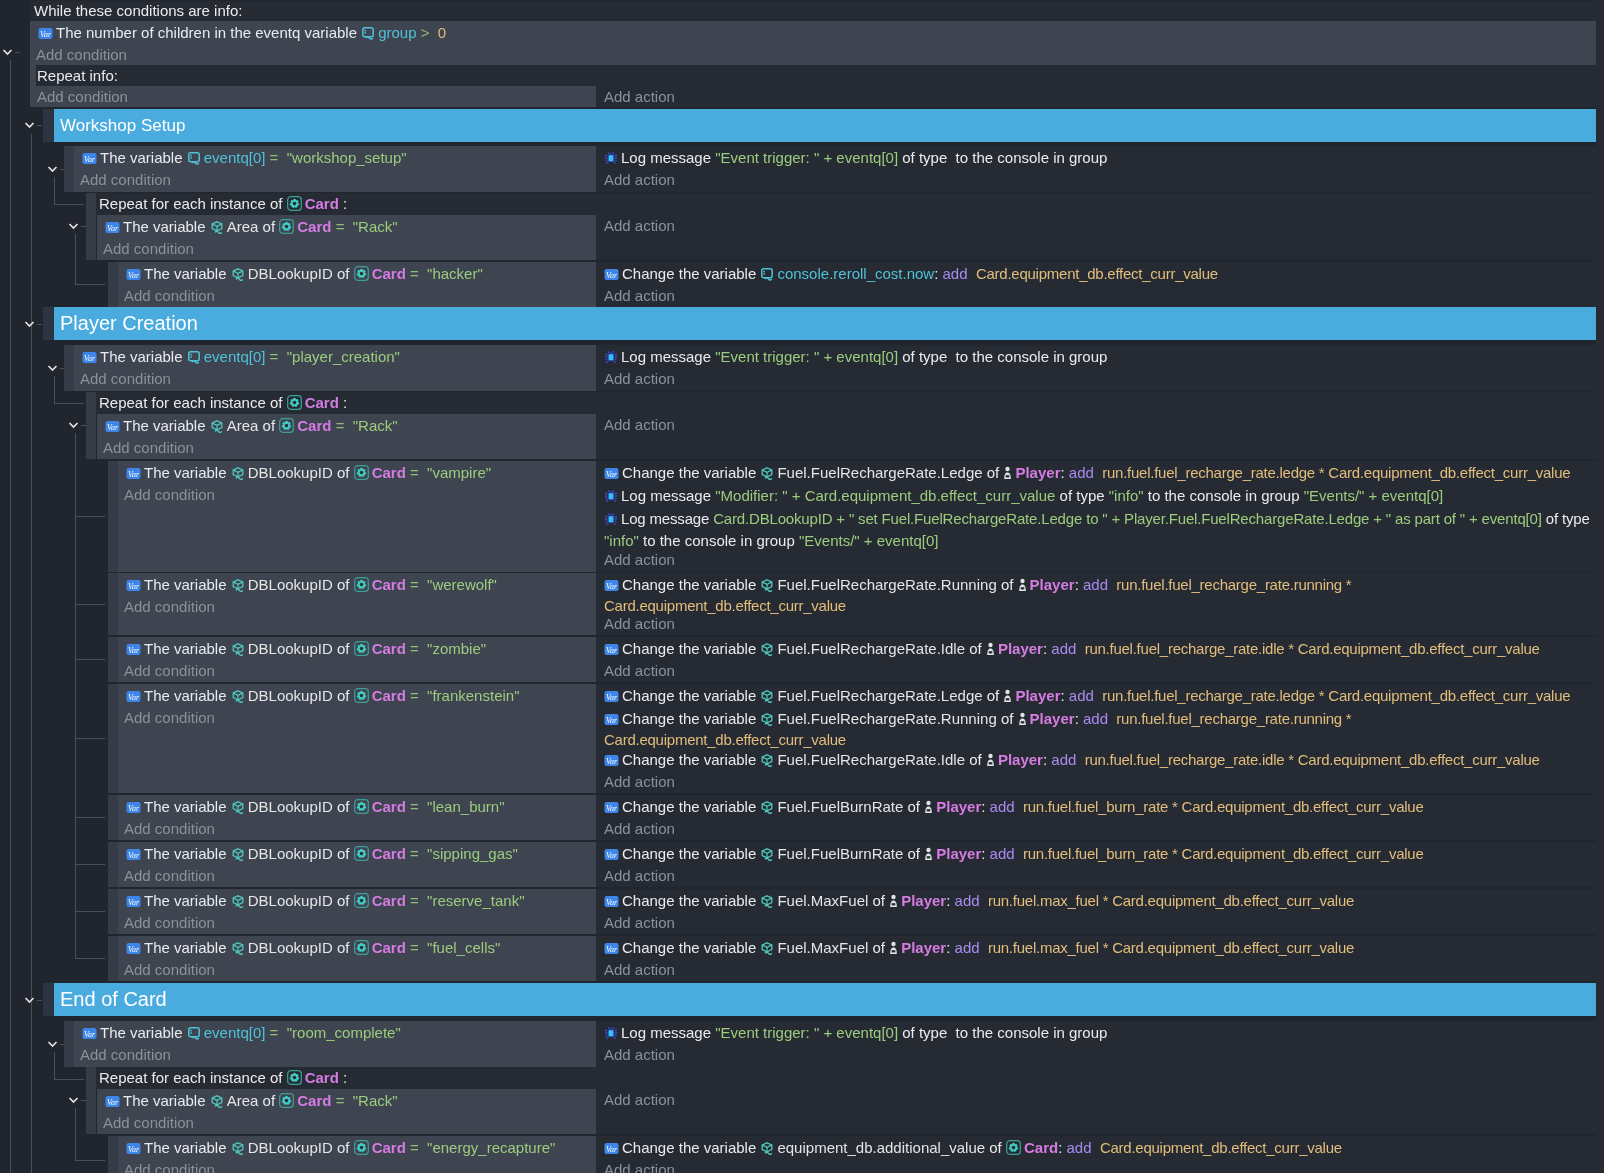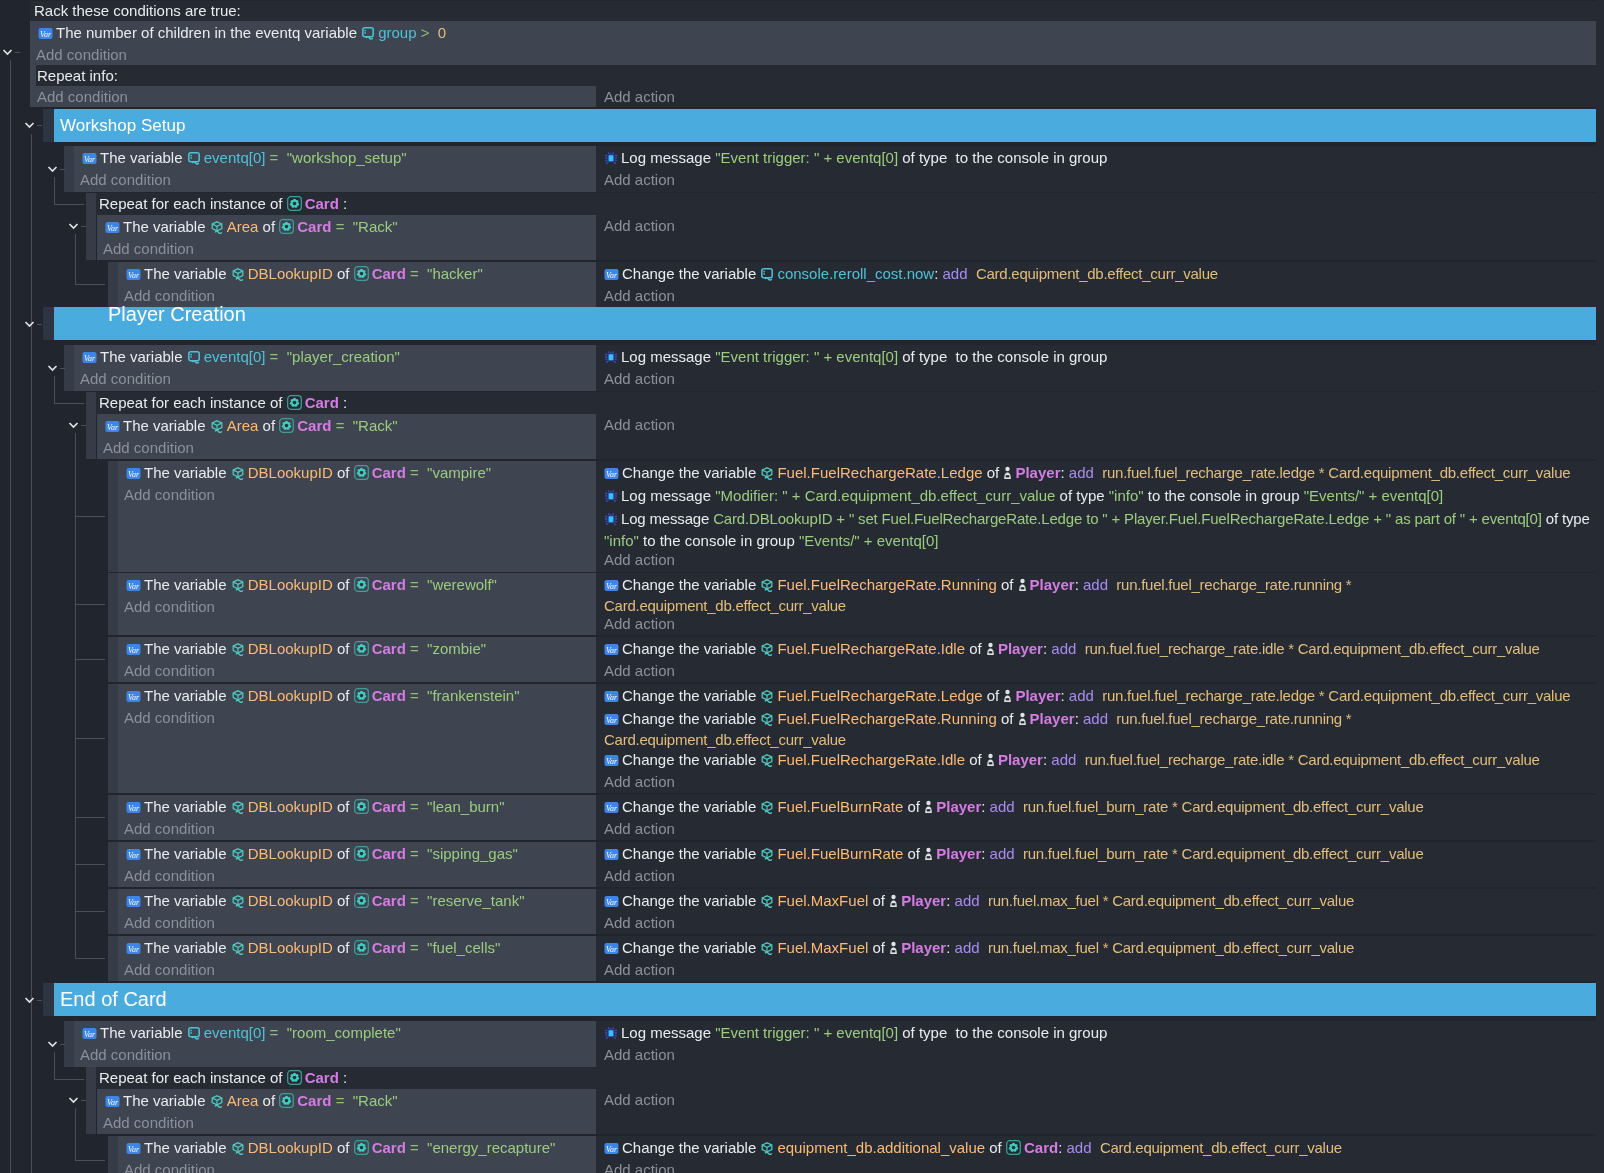--- a/index.html
+++ b/index.html
@@ -1,19 +1,19 @@
 <!DOCTYPE html>
 <html><head><meta charset="utf-8"><style>
 
 html,body{margin:0;padding:0;background:#21252d;}
 #p{position:relative;width:1604px;height:1173px;overflow:hidden;background:#21252d;
    font-family:"Liberation Sans",sans-serif;font-size:15px;}
 #p div{position:absolute;}
 .w{color:#e9ebee} .g{color:#8b919b} .grn{color:#9ccc7e} .op{color:#93bd77}
-.sv{color:#4fc2d8} .ov{color:#fdba74} .num{color:#e2bd7c;letter-spacing:-0.25px}
+.sv{color:#4fc2d8} .ov{color:#e5e5e5} .num{color:#e2bd7c;letter-spacing:-0.25px}
 .obj{color:#d57ce2;font-weight:bold} .pl{color:#a88bf0}
 .ic{vertical-align:-2px;margin-right:3px;}
 .ln{background:#4a505a;}
 
 </style></head><body>
 <div id="p">
 <div style="left:1596px;top:0px;width:8px;height:1173px;background:#262b33"></div>
 <div style="left:30px;top:1px;width:1566px;height:20px;background:#262b33"></div>
 <div style="left:30px;top:21px;width:1566px;height:44px;background:#3e4450"></div>
 <div style="left:36px;top:65px;width:1560px;height:21px;background:#262b33"></div>
@@ -91,21 +91,21 @@
 <div class="ln" style="left:75px;top:659px;width:30px;height:1px"></div>
 <div class="ln" style="left:75px;top:738px;width:30px;height:1px"></div>
 <div class="ln" style="left:75px;top:817px;width:30px;height:1px"></div>
 <div class="ln" style="left:75px;top:864px;width:30px;height:1px"></div>
 <div class="ln" style="left:75px;top:911px;width:30px;height:1px"></div>
 <div class="ln" style="left:75px;top:958px;width:30px;height:1px"></div>
 <div class="ln" style="left:54px;top:1052px;width:1px;height:27px"></div>
 <div class="ln" style="left:54px;top:1079px;width:30px;height:1px"></div>
 <div class="ln" style="left:75px;top:1108px;width:1px;height:52px"></div>
 <div class="ln" style="left:75px;top:1160px;width:30px;height:1px"></div>
-<div style="left:34px;top:1px;line-height:20px;white-space:nowrap;"><span class="w">Rack these conditions are true:</span></div>
+<div style="left:34px;top:1px;line-height:20px;white-space:nowrap;"><span class="w">While these conditions are info:</span></div>
 <div style="left:38px;top:21px;line-height:23px;white-space:nowrap;"><svg class="ic" width="15" height="13" viewBox="0 0 15 13">
         <rect x="0.5" y="1" width="14" height="11" rx="2" fill="#3d85e8"></rect>
         <text x="7.5" y="9.5" font-family="Liberation Serif" font-style="italic" font-size="8" fill="#fff" text-anchor="middle">Var</text>
       </svg><span class="w">The number of children in the eventq variable </span><svg class="ic" width="14" height="13" viewBox="0 0 14 13">
         <rect x="1.8" y="0.8" width="10.4" height="9" rx="2" fill="none" stroke="#4fc2d8" stroke-width="1.5"></rect>
         <rect x="3.4" y="2.8" width="1.5" height="1.5" fill="#4fc2d8"></rect>
         <rect x="3.4" y="5.2" width="1.5" height="1.5" fill="#4fc2d8"></rect>
         <path d="M5 11 q1.7 -2.2 3.4 0 q1.7 2.2 3.4 0" fill="none" stroke="#4fc2d8" stroke-width="1.4"></path>
       </svg><span class="sv">group</span><span class="w">&nbsp;</span><span class="op">&gt;</span><span class="w">&nbsp; </span><span class="num">0</span></div>
 <div style="left:36px;top:44px;line-height:21px;white-space:nowrap;"><span class="g">Add condition</span></div>
@@ -186,21 +186,21 @@
 <div style="left:604px;top:262px;line-height:23px;white-space:nowrap;"><svg class="ic" width="15" height="13" viewBox="0 0 15 13">
         <rect x="0.5" y="1" width="14" height="11" rx="2" fill="#3d85e8"></rect>
         <text x="7.5" y="9.5" font-family="Liberation Serif" font-style="italic" font-size="8" fill="#fff" text-anchor="middle">Var</text>
       </svg><span class="w">Change the variable </span><svg class="ic" width="14" height="13" viewBox="0 0 14 13">
         <rect x="1.8" y="0.8" width="10.4" height="9" rx="2" fill="none" stroke="#4fc2d8" stroke-width="1.5"></rect>
         <rect x="3.4" y="2.8" width="1.5" height="1.5" fill="#4fc2d8"></rect>
         <rect x="3.4" y="5.2" width="1.5" height="1.5" fill="#4fc2d8"></rect>
         <path d="M5 11 q1.7 -2.2 3.4 0 q1.7 2.2 3.4 0" fill="none" stroke="#4fc2d8" stroke-width="1.4"></path>
       </svg><span class="sv">console.reroll_cost.now</span><span class="w">: </span><span class="pl">add</span><span class="w">&nbsp;&nbsp;</span><span class="num">Card.equipment_db.effect_curr_value</span></div>
 <div style="left:604px;top:285px;line-height:22px;white-space:nowrap;"><span class="g">Add action</span></div>
-<div style="left:60px;top:298px;line-height:33px;white-space:nowrap;margin-left:48px;"><span style="font-size:20px;color:#fff">Player Creation</span></div>
+<div style="left:60px;top:307px;line-height:33px;white-space:nowrap;"><span style="font-size:20px;color:#fff">Player Creation</span></div>
 <div style="left:82px;top:345px;line-height:23px;white-space:nowrap;"><svg class="ic" width="15" height="13" viewBox="0 0 15 13">
         <rect x="0.5" y="1" width="14" height="11" rx="2" fill="#3d85e8"></rect>
         <text x="7.5" y="9.5" font-family="Liberation Serif" font-style="italic" font-size="8" fill="#fff" text-anchor="middle">Var</text>
       </svg><span class="w">The variable </span><svg class="ic" width="14" height="13" viewBox="0 0 14 13">
         <rect x="1.8" y="0.8" width="10.4" height="9" rx="2" fill="none" stroke="#4fc2d8" stroke-width="1.5"></rect>
         <rect x="3.4" y="2.8" width="1.5" height="1.5" fill="#4fc2d8"></rect>
         <rect x="3.4" y="5.2" width="1.5" height="1.5" fill="#4fc2d8"></rect>
         <path d="M5 11 q1.7 -2.2 3.4 0 q1.7 2.2 3.4 0" fill="none" stroke="#4fc2d8" stroke-width="1.4"></path>
       </svg><span class="sv">eventq[0]</span><span class="w">&nbsp;</span><span class="op">=</span><span class="w">&nbsp; </span><span class="grn">"player_creation"</span></div>
 <div style="left:80px;top:368px;line-height:22px;white-space:nowrap;"><span class="g">Add condition</span></div>

